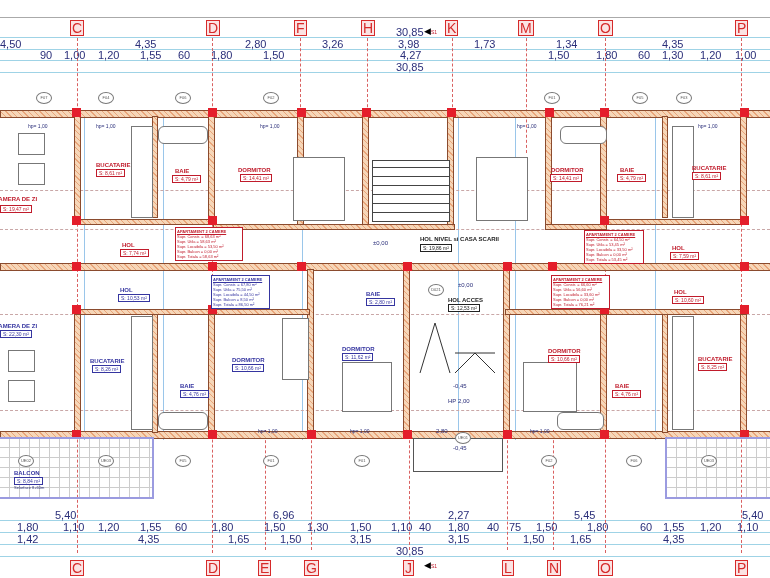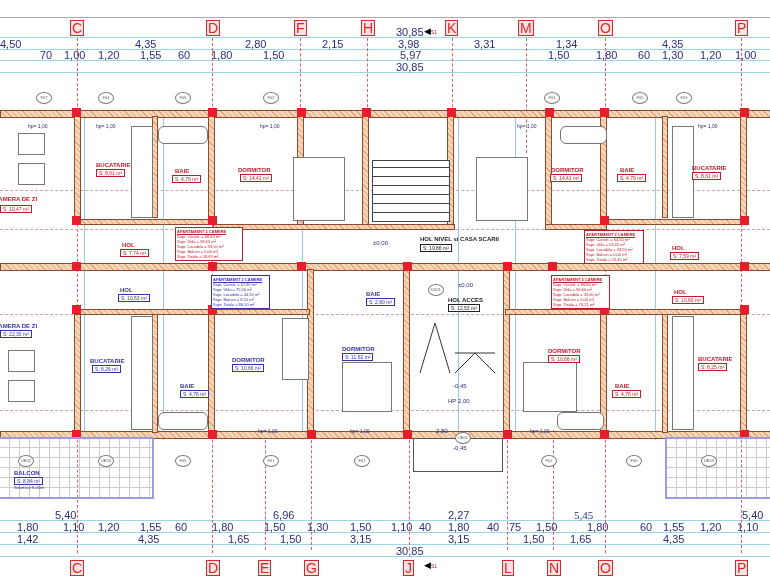--- a/index.html
+++ b/index.html
@@ -62,35 +62,35 @@
   <div class="axis" style="left:445px;top:20px;">K</div>
   <div class="axis" style="left:518px;top:20px;">M</div>
   <div class="axis" style="left:598px;top:20px;">O</div>
   <div class="axis" style="left:735px;top:20px;">P</div>
 
   <div class="abs" style="left:424px;top:26px;font-size:9px;color:#000;">◀<span style="font-size:5px;color:#c01b2b;">S1</span></div>
 
   <div class="dim" style="left:0px;top:39px;">4,50</div>
   <div class="dim" style="left:135px;top:39px;">4,35</div>
   <div class="dim" style="left:245px;top:39px;">2,80</div>
-  <div class="dim" style="left:322px;top:39px;">2,15</div>
+  <div class="dim" style="left:322px;top:39px;">3,26</div>
   <div class="dim" style="left:396px;top:27px;">30,85</div>
   <div class="dim" style="left:398px;top:39px;">3,98</div>
-  <div class="dim" style="left:474px;top:39px;">3,31</div>
+  <div class="dim" style="left:474px;top:39px;">1,73</div>
   <div class="dim" style="left:556px;top:39px;">1,34</div>
   <div class="dim" style="left:662px;top:39px;">4,35</div>
 
-  <div class="dim" style="left:40px;top:50px;">70</div>
+  <div class="dim" style="left:40px;top:50px;">90</div>
   <div class="dim" style="left:64px;top:50px;">1,00</div>
   <div class="dim" style="left:98px;top:50px;">1,20</div>
   <div class="dim" style="left:140px;top:50px;">1,55</div>
   <div class="dim" style="left:178px;top:50px;">60</div>
   <div class="dim" style="left:211px;top:50px;">1,80</div>
   <div class="dim" style="left:263px;top:50px;">1,50</div>
-  <div class="dim" style="left:400px;top:50px;">5,97</div>
+  <div class="dim" style="left:400px;top:50px;">4,27</div>
   <div class="dim" style="left:548px;top:50px;">1,50</div>
   <div class="dim" style="left:596px;top:50px;">1,80</div>
   <div class="dim" style="left:638px;top:50px;">60</div>
   <div class="dim" style="left:662px;top:50px;">1,30</div>
   <div class="dim" style="left:700px;top:50px;">1,20</div>
   <div class="dim" style="left:735px;top:50px;">1,00</div>
 
   <div class="dim" style="left:396px;top:62px;">30,85</div>
 
   <div class="circle" style="left:36px;top:92px;">F07</div>
@@ -313,21 +313,21 @@
   <div class="circle" style="left:175px;top:455px;">F05</div>
   <div class="circle" style="left:263px;top:455px;">F01</div>
   <div class="circle" style="left:354px;top:455px;">F01</div>
   <div class="circle" style="left:541px;top:455px;">F02</div>
   <div class="circle" style="left:626px;top:455px;">F06</div>
   <div class="circle" style="left:701px;top:455px;">UE03</div>
 
   <div class="dim" style="left:55px;top:510px;">5,40</div>
   <div class="dim" style="left:273px;top:510px;">6,96</div>
   <div class="dim" style="left:448px;top:510px;">2,27</div>
-  <div class="dim" style="left:574px;top:510px;font-family:Liberation Serif, serif;">5,45</div>
+  <div class="dim" style="left:574px;top:510px;">5,45</div>
   <div class="dim" style="left:742px;top:510px;">5,40</div>
 
   <div class="dim" style="left:17px;top:522px;">1,80</div>
   <div class="dim" style="left:63px;top:522px;">1,10</div>
   <div class="dim" style="left:98px;top:522px;">1,20</div>
   <div class="dim" style="left:140px;top:522px;">1,55</div>
   <div class="dim" style="left:175px;top:522px;">60</div>
   <div class="dim" style="left:212px;top:522px;">1,80</div>
   <div class="dim" style="left:264px;top:522px;">1,50</div>
   <div class="dim" style="left:307px;top:522px;">1,30</div>

